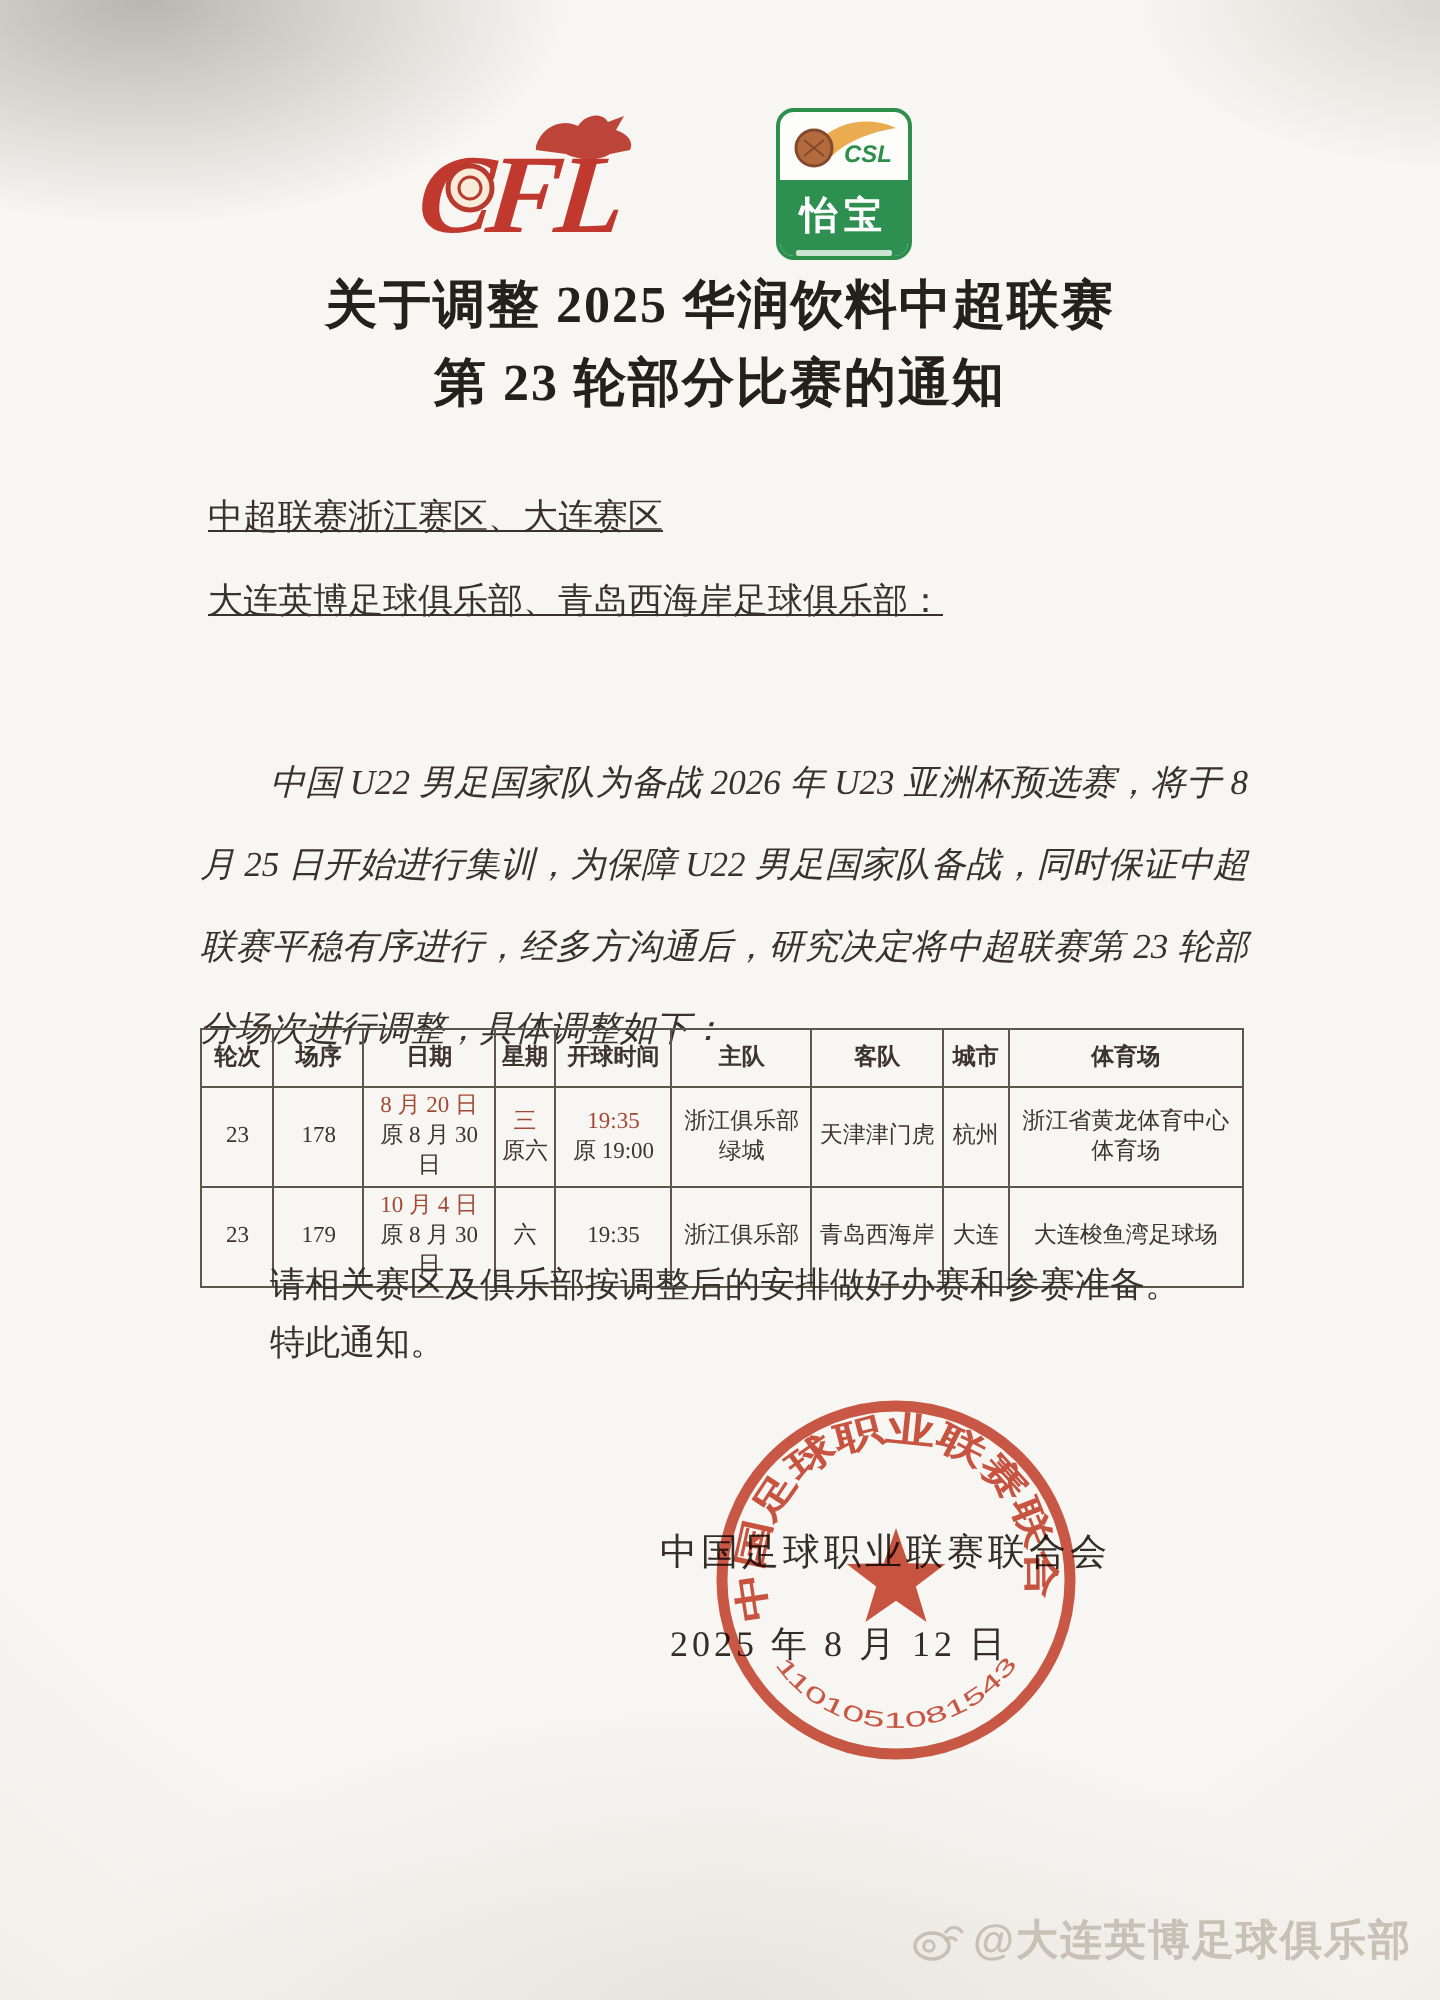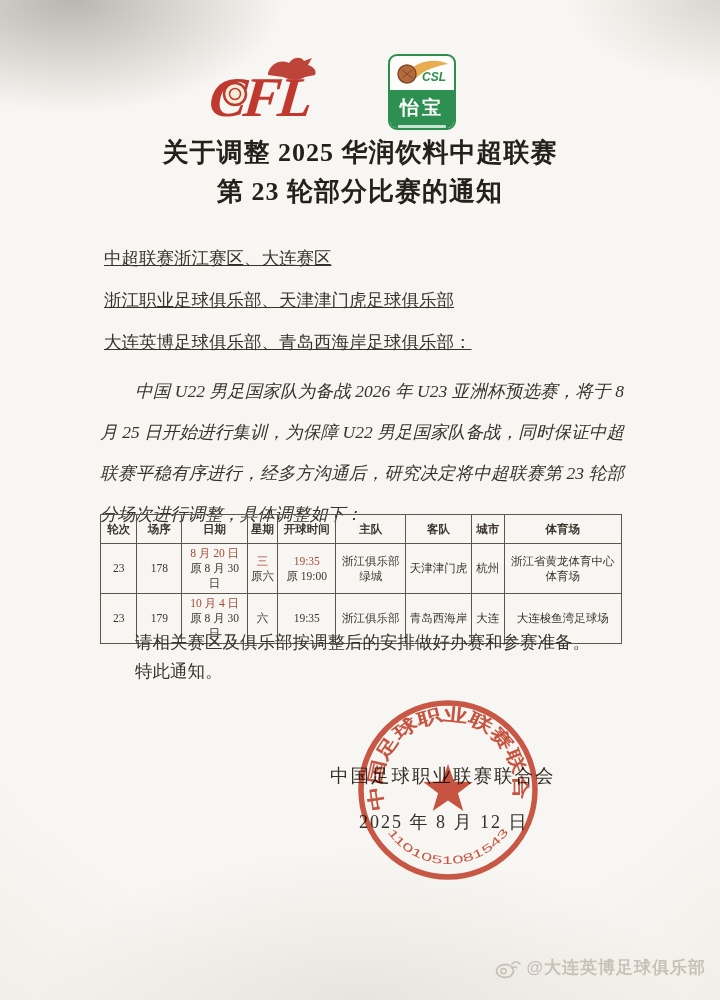--- a/index.html
+++ b/index.html
@@ -63,27 +63,27 @@
   table.sched th{font-weight:bold;height:24px;}
   table.sched td{height:44px;}
   .red{color:#a14a35;}
   
   .closing{position:absolute;left:100px;top:622px;width:526px;
     font-size:17.5px;line-height:41px;}
   .closing p{margin:0;text-indent:2em;text-align:justify;}
   .closing p.notice{margin-top:-12px;}
   
   .sig-org{position:absolute;left:330px;top:763px;font-size:18.5px;letter-spacing:2px;color:#332e27;}
-  .sig-date{position:absolute;left:359px;top:810px;font-size:18px;letter-spacing:2px;color:#332e27;}
+  .sig-date{position:absolute;left:335px;top:810px;font-size:18px;letter-spacing:2px;color:#332e27;}
   .seal{position:absolute;left:352px;top:694px;width:192px;height:192px;
     mix-blend-mode:multiply;opacity:0.93;}
   
   .watermark{
-    position:absolute;right:14px;top:956px;display:flex;gap:5px;
-    color:rgba(193,184,171,0.85);font-weight:bold;font-size:17px;letter-spacing:1px;
+    position:absolute;right:14px;top:956px;display:flex;align-items:center;gap:5px;
+    color:rgba(193,184,171,0.85);font-weight:bold;font-size:21px;letter-spacing:1px;
     font-family:"Liberation Sans",sans-serif;
   }
 </style>
 </head>
 <body>
 
 <div id="page">
 
   <svg class="cfl-logo" viewBox="0 0 142 72">
     <path d="M60,17 C63,7 73,3 81,7 C85,1 93,0 96,5 L104,2 L100,9 C106,11 109,15 107,19 L97,21 C91,25 81,24 75,21 L60,19 Z" fill="#b93a2e" opacity="0.95"></path>
@@ -107,21 +107,20 @@
     </div>
   </div>
 
   <div class="doc-title">
     <div>关于调整 2025 华润饮料中超联赛</div>
     <div>第 23 轮部分比赛的通知</div>
   </div>
 
   <div class="recipients">
     <div>中超联赛浙江赛区、大连赛区</div>
-    <div>浙江职业足球俱乐部、天津津门虎足球俱乐部</div>
     <div>大连英博足球俱乐部、青岛西海岸足球俱乐部：</div>
   </div>
 
   <p class="main-para">中国 U22 男足国家队为备战 2026 年 U23 亚洲杯预选赛，将于 8 月 25 日开始进行集训，为保障 U22 男足国家队备战，同时保证中超联赛平稳有序进行，经多方沟通后，研究决定将中超联赛第 23 轮部分场次进行调整，具体调整如下：</p>
 
   <div class="sched-wrap">
     <table class="sched">
       <colgroup>
         <col style="width:7%">
           <col style="width:8.6%">

